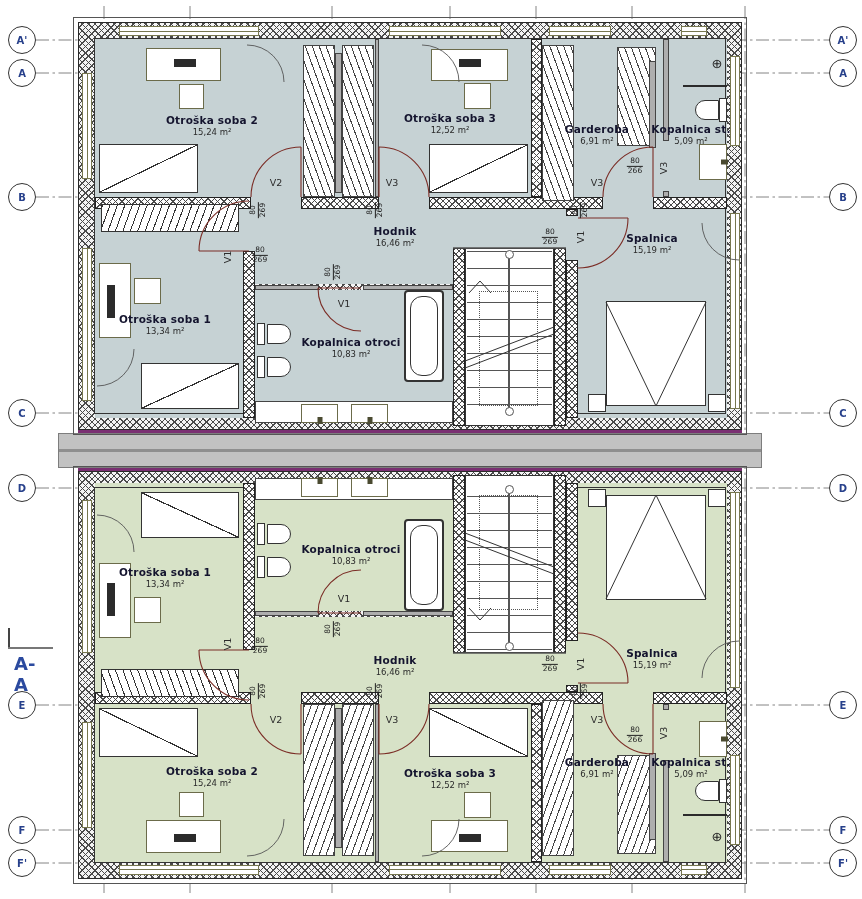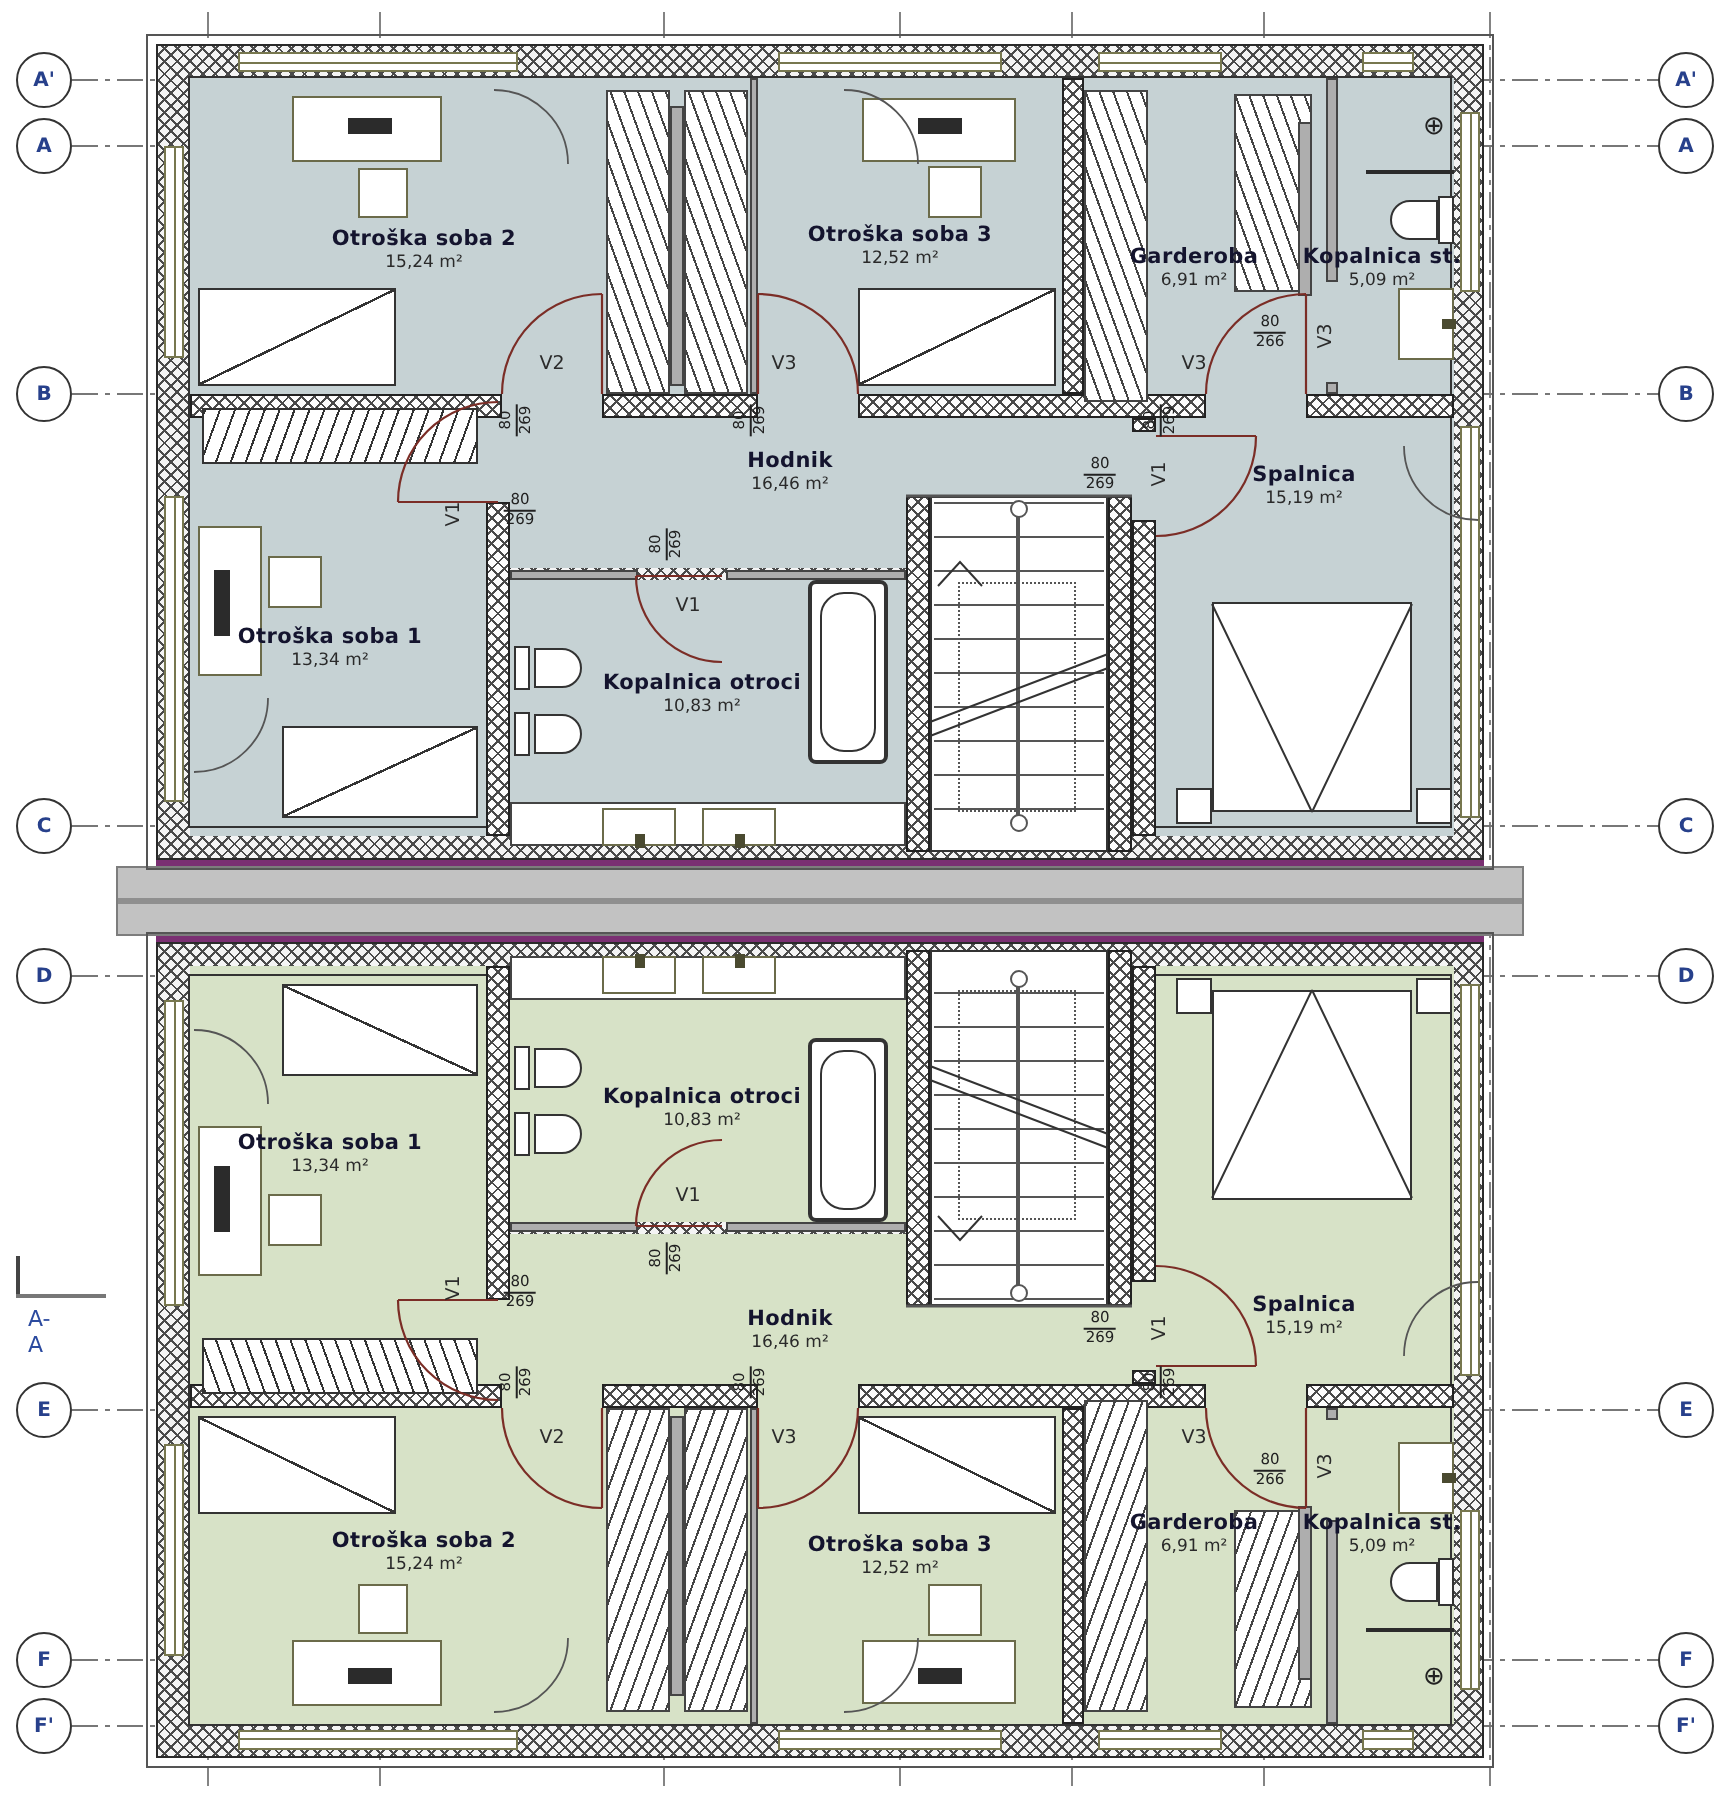--- a/index.html
+++ b/index.html
@@ -62,21 +62,21 @@
   .fr .dn{border-top:1px solid #222;padding:0 1px}
   .gc{position:absolute;width:26px;height:26px;border:1.4px solid #333;border-radius:50%;background:#fff;
       display:flex;align-items:center;justify-content:center;transform:translate(-50%,-50%);
       font-size:10px;font-weight:bold;color:#27408b;z-index:7}
   .band{position:absolute;left:58px;top:433px;width:704px;height:35px;background:#c2c2c2;
         border:1px solid #7d7d7d;box-sizing:border-box;z-index:1}
   .band .mid{position:absolute;left:0;right:0;top:15px;height:3px;background:#8f8f8f}
   .secmark{position:absolute;z-index:7}
   .secmark .t1{position:absolute;left:8px;top:628px;width:2px;height:20px;background:#444}
   .secmark .t2{position:absolute;left:8px;top:647px;width:45px;height:2px;background:#777}
-  .secmark span{position:absolute;left:14px;top:653px;font-size:11px;font-weight:normal;color:#2b4a9f}
+  .secmark span{position:absolute;left:14px;top:653px;font-size:18px;font-weight:bold;color:#2b4a9f}
 </style>
 </head>
 <body>
 
 <div class="canvas">
 
   <svg class="abs" width="862" height="899" style="left:0;top:0;z-index:0">
     <g stroke="#777" stroke-width="0.9" stroke-dasharray="13 3.5 2.5 3.5">
       <line x1="36" y1="40" x2="830" y2="40"></line>
         <line x1="36" y1="73" x2="830" y2="73"></line>

